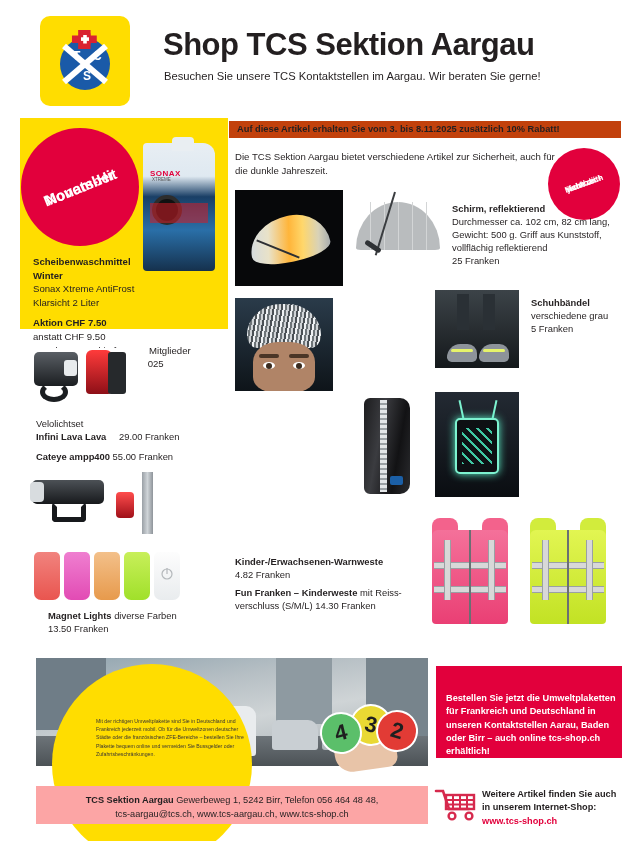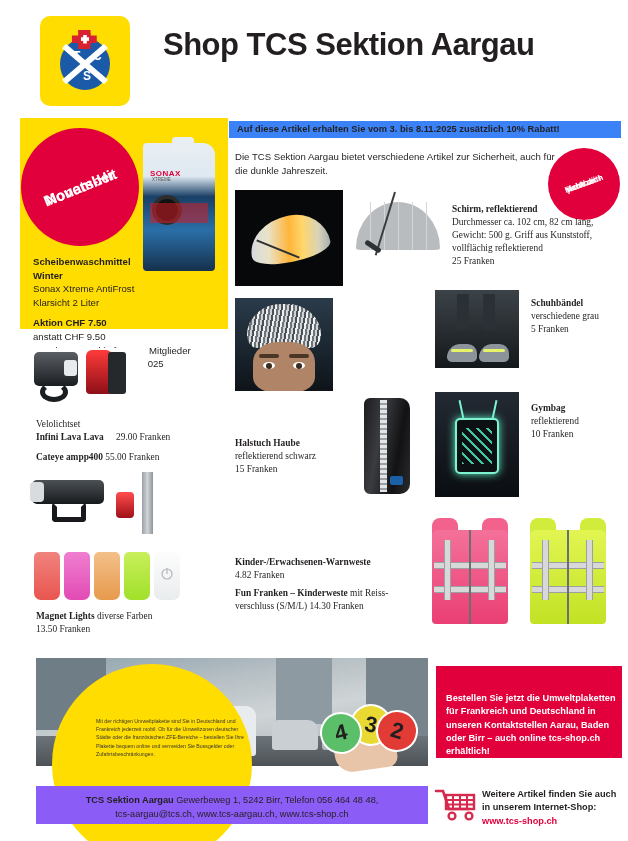--- a/index.html
+++ b/index.html
@@ -76,21 +76,21 @@
   }
   .promo-text {
     position: absolute; left: 33px; top: 255px; width: 185px;
     font-size: 9.6px; line-height: 1.42; color: #231f20;
   }
   .promo-text .b { font-weight: bold; display: block; }
 
   
   .rabatt-bar {
     position: absolute; left: 229px; top: 121px; width: 392px; height: 17px;
-    background: #3b82f6; font-size: 9.3px; font-weight: bold;
+    background: #c2410c; font-size: 9.3px; font-weight: bold;
     line-height: 17px; padding-left: 8px; color: #231f20; white-space: nowrap;
   }
   .intro-text {
     position: absolute; left: 235px; top: 150px; width: 320px;
     font-size: 9.6px; line-height: 1.45; color: #231f20;
   }
   .badge-red {
     position: absolute; left: 548px; top: 148px;
     width: 72px; height: 72px; border-radius: 50%; background: #e2003c;
   }
@@ -277,21 +277,21 @@
   }
   .vest .vstripe {
     position: absolute; width: 7px; height: 60px; top: 26px;
     background: #d8d8d8; border-left: 1px solid #9aa0a4; border-right: 1px solid #9aa0a4;
   }
   .vest .zipper {
     position: absolute; left: 45px; top: 16px; width: 2px; height: 94px; background: #6b6f73;
   }
 
   
-  .txt { position: absolute; font-size: 9.4px; line-height: 1.38; color: #231f20; font-family: Liberation Serif, serif; }
+  .txt { position: absolute; font-size: 9.4px; line-height: 1.38; color: #231f20; }
   .txt b { font-weight: bold; }
 
   
   .umwelt-photo {
     position: absolute; left: 36px; top: 658px; width: 392px; height: 108px;
     background: linear-gradient(170deg,#8fa3ae 0%, #b6bfc4 30%, #cfd4d6 55%, #9aa4aa 100%);
     overflow: hidden;
   }
   .umwelt-photo .road {
     position: absolute; left: 0; bottom: 0; width: 100%; height: 30px;
@@ -332,21 +332,21 @@
     background: #e2003c;
   }
   .red-box p {
     position: absolute; left: 10px; top: 26px; width: 170px;
     color: #ffffff; font-size: 9.2px; font-weight: bold; line-height: 1.45;
   }
 
   
   .footer-yellow {
     position: absolute; left: 36px; top: 786px; width: 392px; height: 38px;
-    background: #8b5cf6;
+    background: #fca5a5;
   }
   .footer-yellow p {
     position: absolute; left: 0; top: 8px; width: 392px; text-align: center;
     font-size: 9.2px; line-height: 1.5; color: #231f20;
   }
   .cart-icon { position: absolute; left: 434px; top: 788px; width: 44px; height: 34px; }
   .shop-text {
     position: absolute; left: 482px; top: 788px; width: 146px;
     font-size: 9.2px; font-weight: bold; line-height: 1.45; color: #231f20;
   }
@@ -370,20 +370,21 @@
         <path d="M18 2 h20 v10 h10 v12 h-10 v10 h-20 v-10 h-10 v-12 h10 z" fill="#d92231" transform="translate(10,-2) scale(0.62)"></path>
         <rect x="22.5" y="2.5" width="11" height="13" rx="1.5" fill="#d92231"></rect>
         <rect x="26.2" y="5" width="3.6" height="8.5" fill="#fff"></rect>
         <rect x="24" y="7.3" width="8" height="3.6" fill="#fff"></rect>
         <text x="16" y="30" font-size="12" font-weight="bold" fill="#ffffff" font-family="Liberation Sans, sans-serif">T</text>
         <text x="36" y="30" font-size="12" font-weight="bold" fill="#ffffff" font-family="Liberation Sans, sans-serif">C</text>
         <text x="26" y="50" font-size="12" font-weight="bold" fill="#ffffff" font-family="Liberation Sans, sans-serif">S</text>
       </svg>
     </div>
     <div class="header-title">Shop TCS Sektion Aargau</div>
+    <div class="header-sub">Besuchen Sie unsere TCS Kontaktstellen im Aargau. Wir beraten Sie gerne!</div>
   </div>
 
   <div class="promo-yellow"></div>
 
   <div class="promo-circle">
     <span>
       <span>Monats-Hit</span><br>
       <span>November</span>
     </span>
   </div>
@@ -524,43 +525,33 @@
     <span>Durchmesser ca. 102 cm, 82 cm lang, Gewicht: 500 g.  Griff aus Kunststoff, vollflächig reflektierend</span><br>
     <span>25 Franken</span>
   </div>
 
   <div class="txt" style="left:531px;top:297px;width:96px">
     <b>Schuhbändel</b><br>
     <span>verschiedene grau</span><br>
     <span>5 Franken</span>
   </div>
 
-  <div class="txt" style="left:531px;top:402px;width:96px">
-    <b>Gymbag</b><br>
-    <span>reflektierend</span><br>
-    <span>10 Franken</span>
-  </div>
-
-
-  <div class="txt" style="left:235px;top:437px;width:120px">
-    <b>Halstuch Haube</b><br>
-    <span>reflektierend schwarz</span><br>
-    <span>15 Franken</span>
-  </div>
+
+
 
   <div class="txt" style="left:36px;top:418px;width:190px">
     <span>Velolichtset</span><br>
     <b>Infini Lava Lava</b>
     <span style="margin-left:10px">29.00 Franken</span>
     <div style="height:7px"></div>
     <b>Cateye ampp400</b>
     <span>55.00 Franken</span>
   </div>
 
-  <div class="txt" style="left:36px;top:610px;width:190px">
+  <div class="txt" style="left:48px;top:610px;width:190px">
     <b>Magnet Lights</b>
     <span>diverse Farben</span><br>
     <span>13.50 Franken</span>
   </div>
 
 
   <div class="txt" style="left:235px;top:556px;width:190px">
     <b>Kinder-/Erwachsenen-Warnweste</b><br>
     <span>4.82 Franken</span>
   </div>

